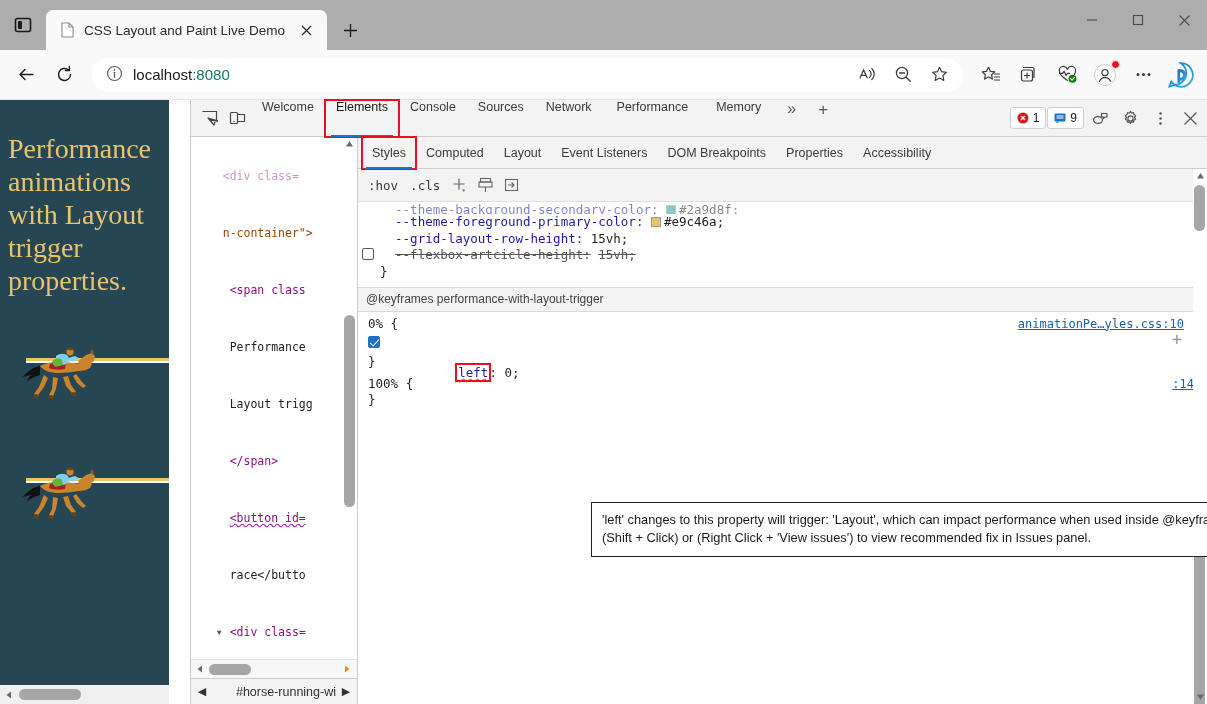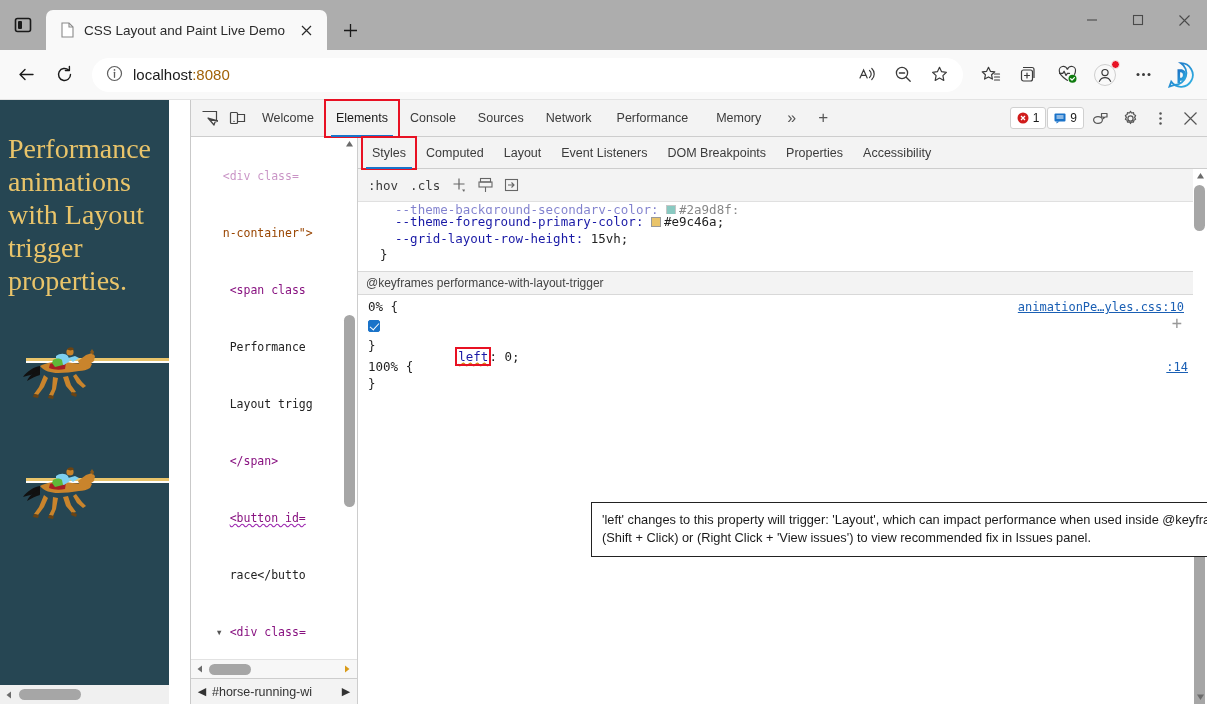--- a/index.html
+++ b/index.html
@@ -52,21 +52,21 @@
   .tbtn {
     width: 36px; height: 36px; border-radius: 5px; display: flex;
     align-items: center; justify-content: center; cursor: pointer; flex: 0 0 36px;
   }
   .omnibox {
     flex: 1; height: 34px; background: #ffffff; border-radius: 17px;
     display: flex; align-items: center; padding: 0 6px 0 14px; margin: 0 8px;
     gap: 10px; cursor: text; min-width: 0;
   }
   .omnibox-url { flex: 1; font-size: 15px; color: #1a1a1a; white-space: nowrap; overflow: hidden; }
-  .omnibox-url .dim { color: #a16207; }
+  .omnibox-url .dim { color: #0f766e; }
   .omni-actions { display: flex; align-items: center; gap: 0px; }
   .profile-btn { position: relative; }
   .profile-dot {
     position: absolute; top: 3px; right: 3px; width: 9px; height: 9px;
     border-radius: 50%; background: #e81123; border: 1.5px solid #f9f9f9;
   }
 
   
   .page {
     position: absolute; left: 0; top: 100px; width: 169px; height: 604px;
@@ -107,21 +107,21 @@
   .dt-maintabs {
     position: absolute; left: 0; top: 0; width: 1017px; height: 37px;
     background: #f3f3f3; display: flex; align-items: center; padding-left: 4px;
     border-bottom: 1px solid #cdcdcd;
   }
   .dt-iconbtn {
     width: 28px; height: 28px; display: flex; align-items: center;
     justify-content: center; cursor: pointer; border-radius: 3px; flex: 0 0 28px;
   }
   .dt-tab {
-    height: 37px; padding: 0 11px; display: flex; align-items: center;
+    height: 37px; padding: 0 11px; display: flex; align-items: flex-start;
     font-size: 12.5px; color: #3b3b3b; cursor: pointer; white-space: nowrap;
     position: relative;
   }
   .dt-tab.sel { color: #1a1a1a; }
   .dt-tab.sel::after {
     content: ""; position: absolute; left: 6px; right: 6px; bottom: 0;
     height: 2px; background: #1a73c9;
   }
   .dt-tab.redbox {
     outline: 2.5px solid #e81123; outline-offset: -1px; z-index: 3;
@@ -183,21 +183,21 @@
     background: #a6a6a6; border-radius: 6px; cursor: pointer;
   }
   .breadcrumb-bar {
     position: absolute; left: 0; bottom: 0; width: 166px; height: 26px;
     background: #f3f3f3; border-top: 1px solid #cdcdcd;
     display: flex; align-items: center; gap: 3px; padding: 0 4px;
   }
   .bc-arrow { width: 14px; display:flex; align-items:center; justify-content:center; cursor: pointer; color:#333; font-size: 11px;}
   .bc-text {
     flex: 1; font-size: 12.5px; color: #333; white-space: nowrap;
-    overflow: hidden; cursor: pointer;
+    overflow: hidden; cursor: pointer; text-align: right;
   }
 
   
   .styles-pane {
     position: absolute; left: 167px; top: 69px; width: 850px; height: 535px;
     background: #fff; overflow: hidden;
   }
   .filter-row {
     position: absolute; left: 0; top: 0; width: 850px; height: 33px;
     background: #f3f3f3; display: flex; align-items: center; padding: 0 4px;
@@ -736,38 +736,39 @@
 
       <div class="css-body">
         <div class="css-line" style="height:12px;overflow:hidden;opacity:.55;">  <span class="prop">--theme-background-secondary-color:</span> <span class="swatch" style="background:#2a9d8f"></span><span class="val">#2a9d8f;</span></div>
 
         <div class="css-line">  <span class="prop">--theme-foreground-primary-color:</span> <span class="swatch" style="background:#e9c46a"></span><span class="val">#e9c46a;</span></div>
 
 
 
         <div class="css-line">  <span class="prop">--grid-layout-row-height:</span> <span class="val">15vh;</span></div>
 
+        <div class="css-line"><span class="chk"></span>  <span class="prop strike">--flexbox-artcicle-height:</span> <span class="val strike">15vh;</span></div>
 
         <div class="css-line">}</div>
         <div style="height:7px"></div>
 
         <div class="section-head">@keyframes performance-with-layout-trigger</div>
         <div style="height:4px"></div>
 
         <div class="css-line" style="padding-left:10px;"><span>0% {</span><span class="srclink">animationPe…yles.css:10</span></div>
 
         <div class="css-line" style="padding-left:10px;position:relative;height:22px;">
           <span class="chk on" style="left:10px;top:4px;"></span>
           <span style="display:inline-block;width:14px"></span><span class="propname-hl redoutline">left</span><span class="val">: 0;</span>
           <span class="plus-right">+</span>
         </div>
         <div class="css-line" style="padding-left:10px;">}</div>
         <div style="height:5px"></div>
 
-        <div class="css-line" style="padding-left:10px;"><span>100% {</span><span class="srclink" style="right:6px;">:14</span></div>
+        <div class="css-line" style="padding-left:10px;"><span>100% {</span><span class="srclink" style="right:0;">:14</span></div>
         <div class="css-line" style="padding-left:10px;">}</div>
       </div>
 
     </div>
 
     <div class="styles-vscroll">
       <div class="svs-arrow">
         <svg width="9" height="8" viewBox="0 0 9 8">
             <path d="M4.5 1L8 6.5H1z" fill="#6b6b6b"></path>
           </svg>

